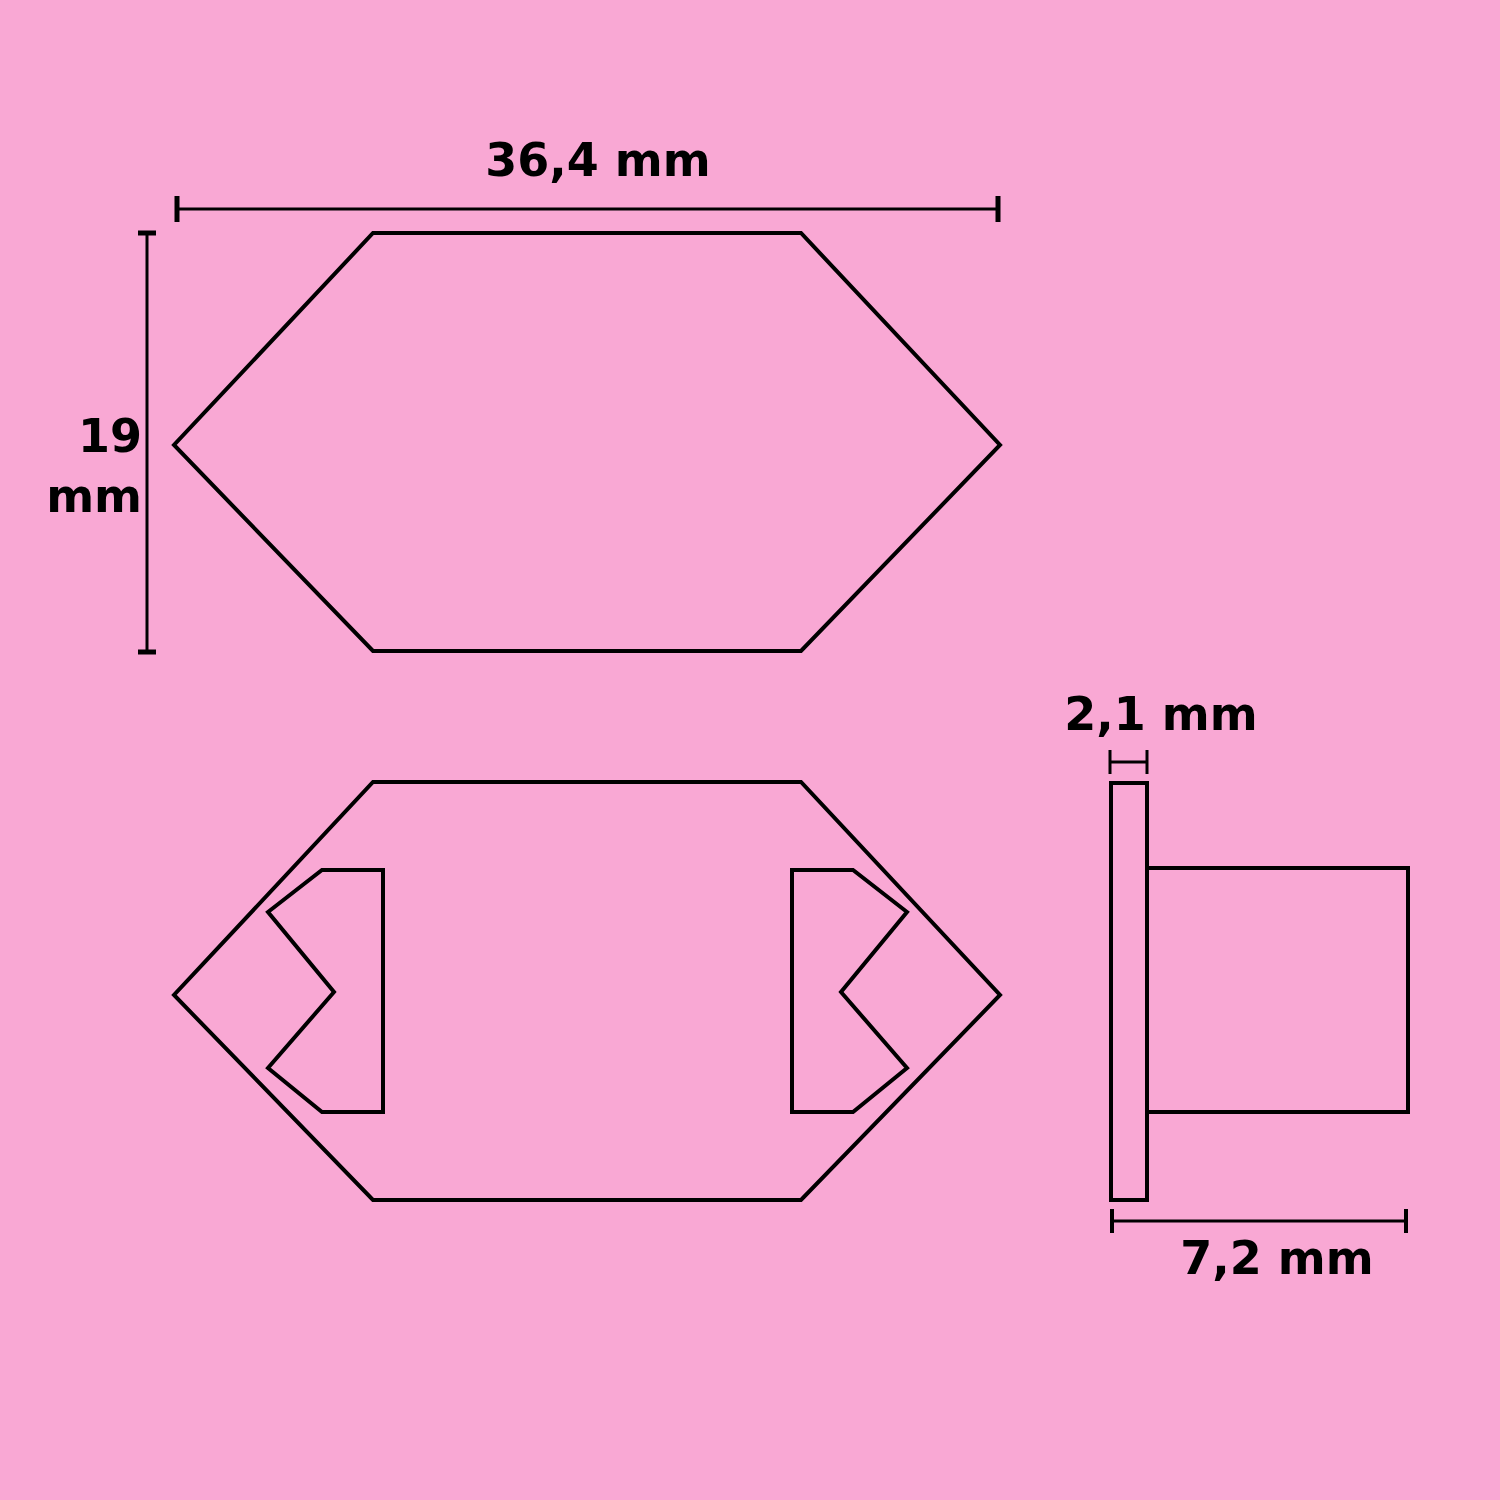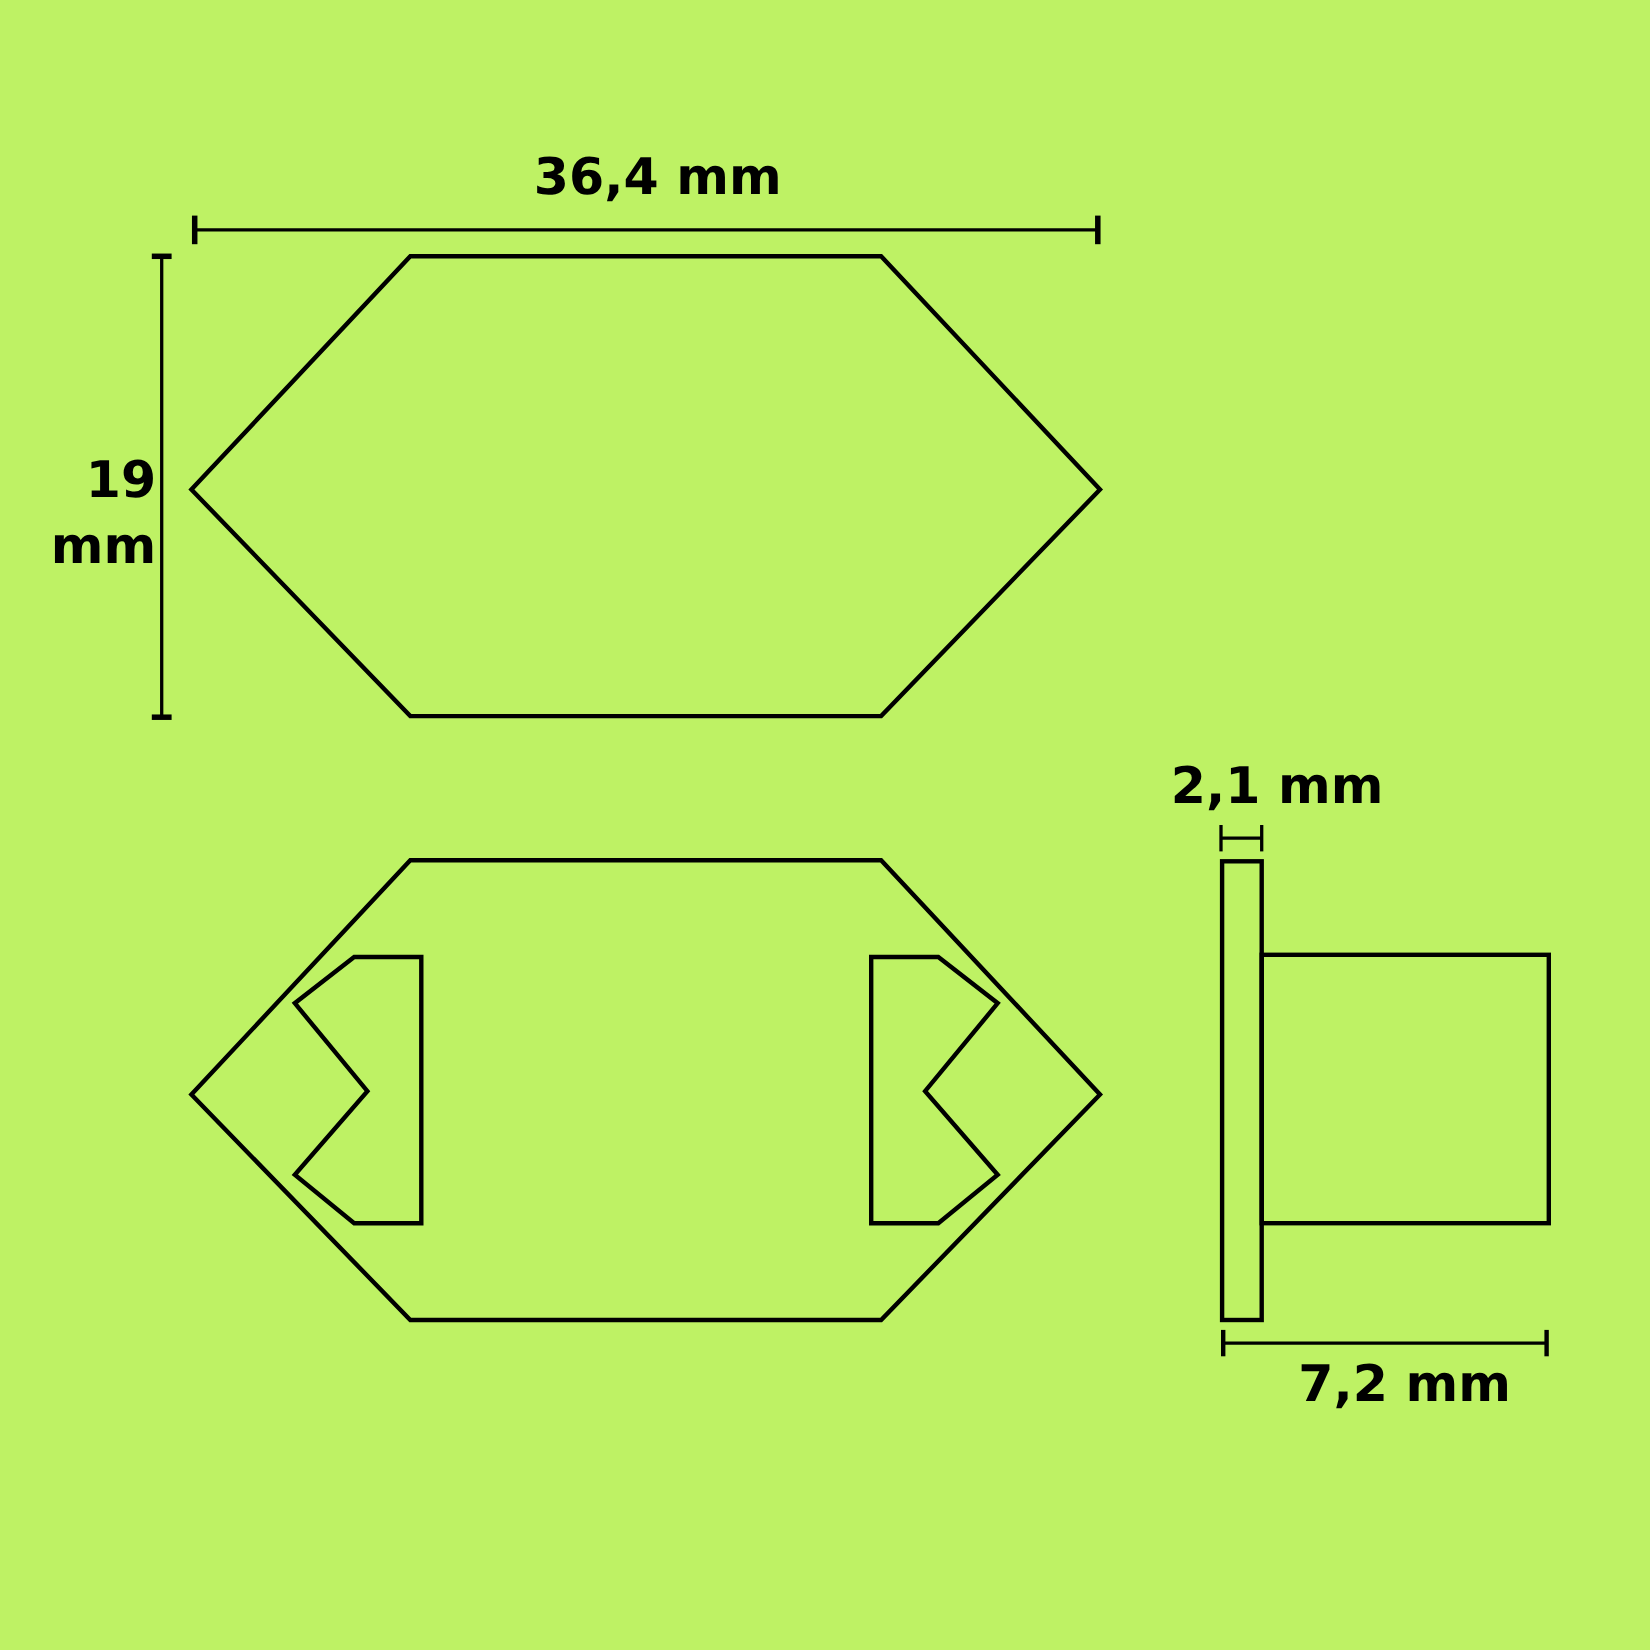--- a/index.html
+++ b/index.html
@@ -4,21 +4,21 @@
 <style>
   html, body {
     margin: 0;
     padding: 0;
     background: #ffffff;
   }
   .canvas {
     position: relative;
     width: 1500px;
     height: 1500px;
-    background: #bef264;
+    background: #f9a8d4;
     overflow: hidden;
     text-decoration: underline;
   }
   svg {
     display: block;
   }
   .dim-label {
     font-family: "DejaVu Sans", "Liberation Sans", sans-serif;
     font-weight: 700;
     font-size: 46px;

